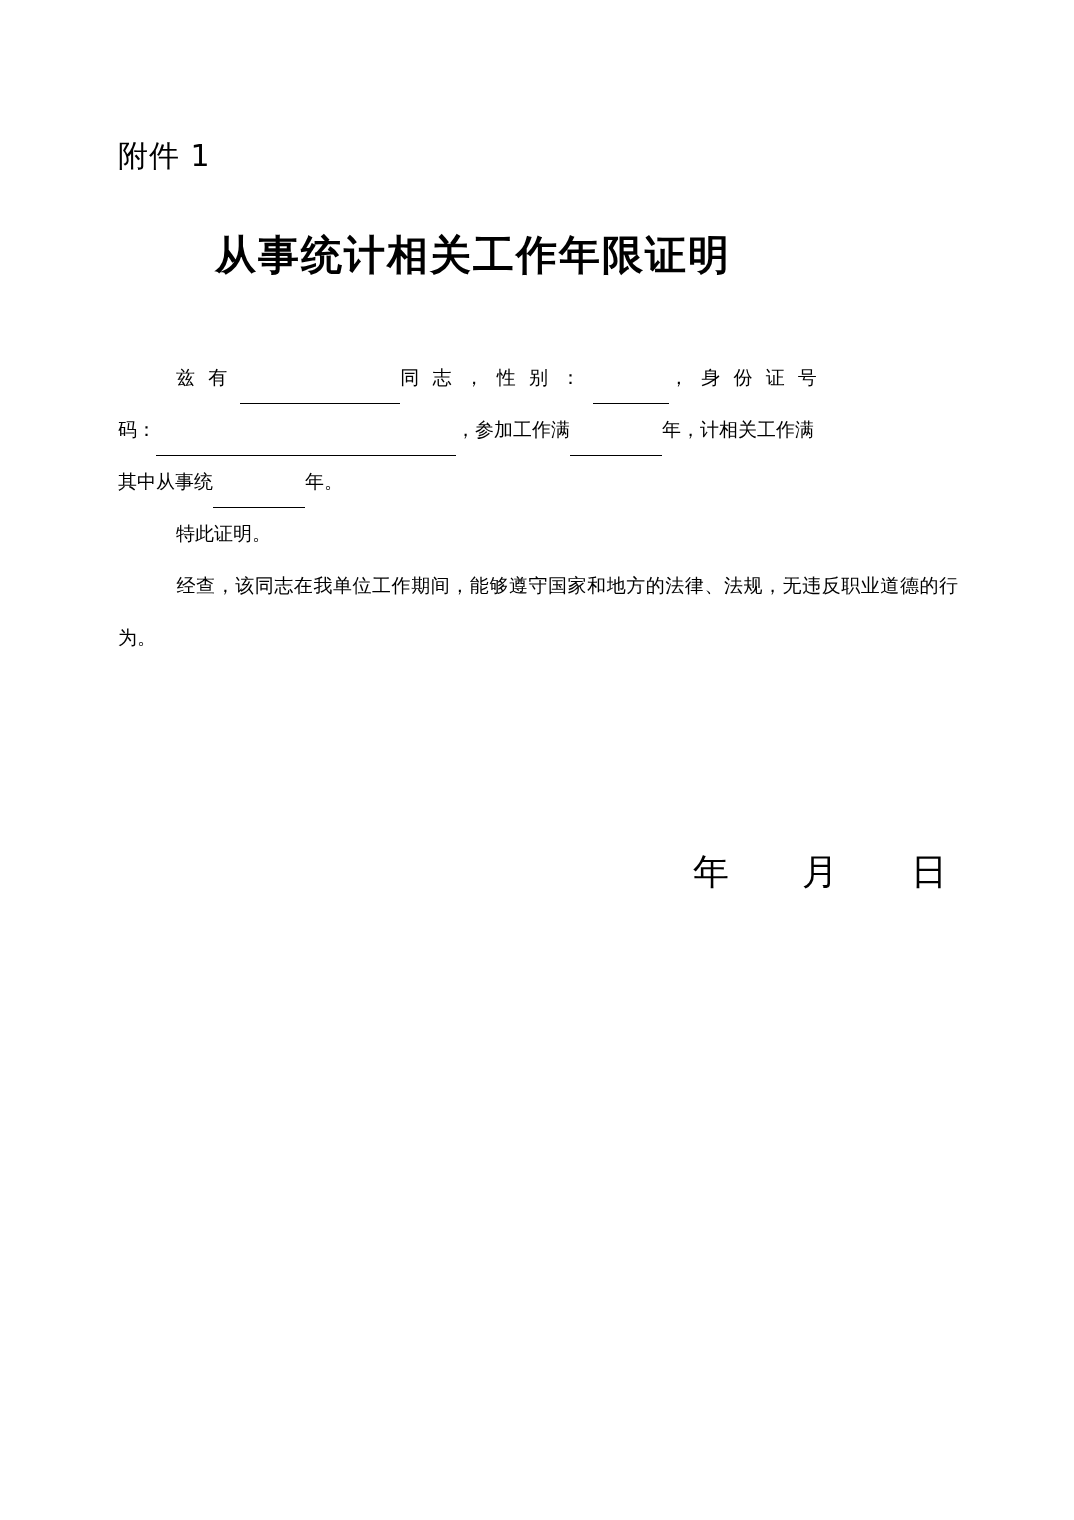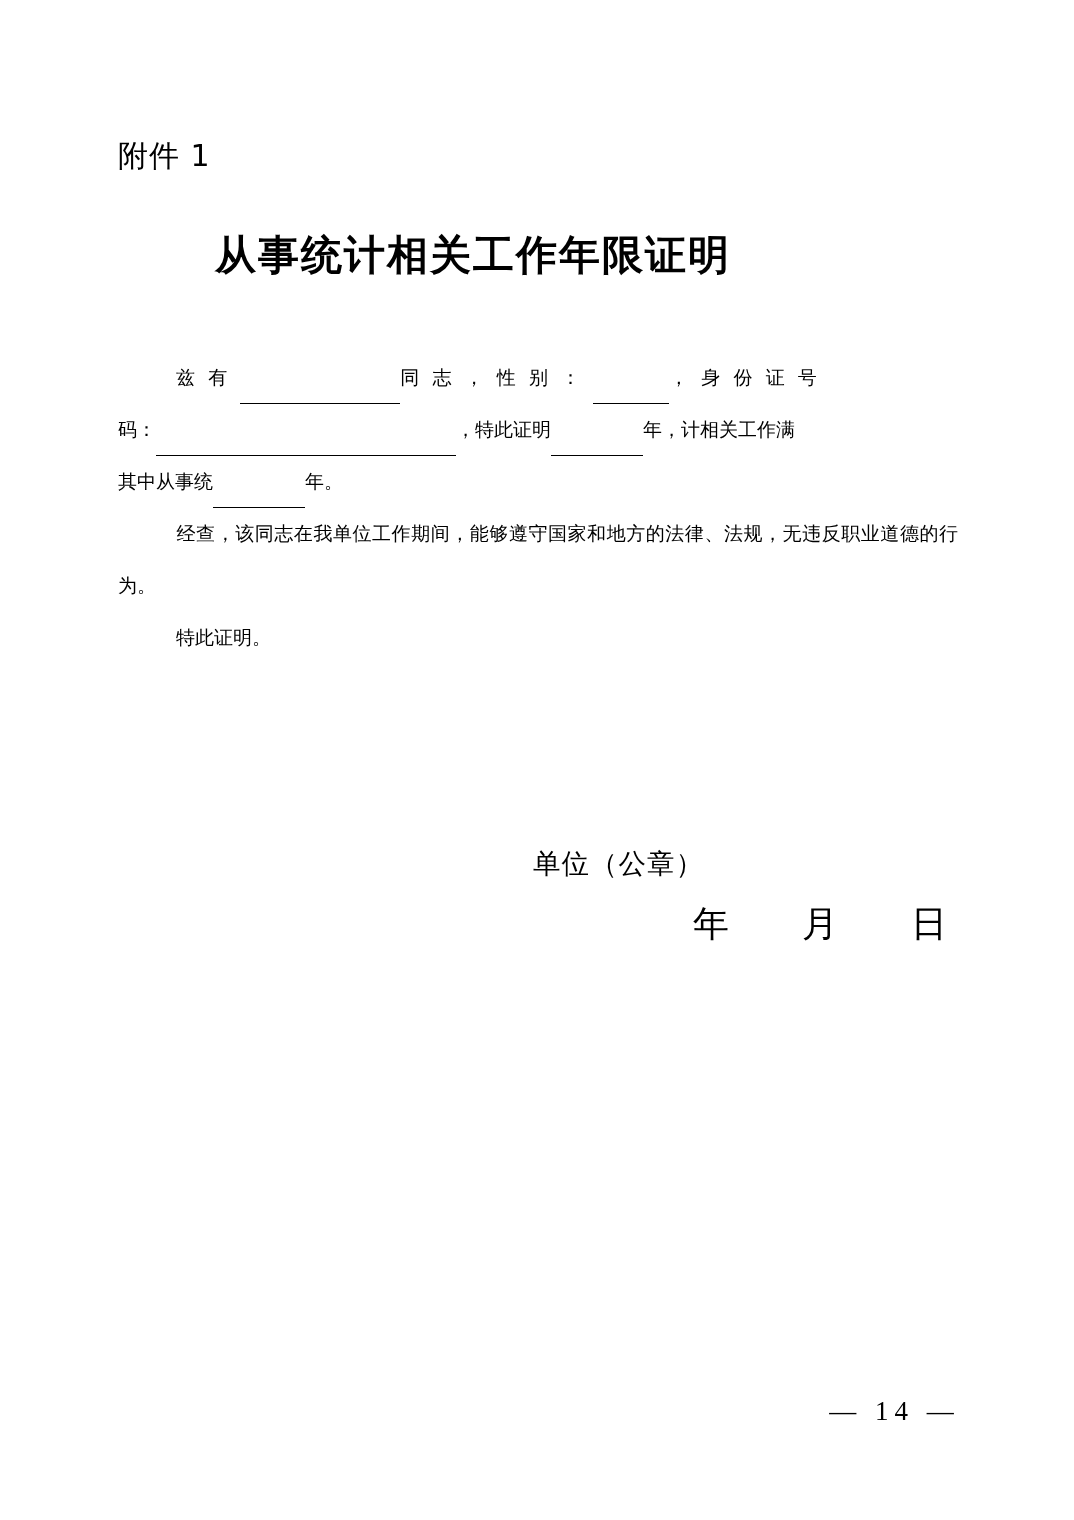--- a/index.html
+++ b/index.html
@@ -120,42 +120,38 @@
   <div class="attachment-label">附件 1</div>
 
   <div class="doc-title">从事统计相关工作年限证明</div>
 
   <div class="body-block">
 
     <p class="para p1">
       <span class="indent"></span><span>兹 有</span>
       <span class="fill fill-name"></span><span>同 志 ， 性 别 ：</span>
       <span class="fill fill-sex"></span><span>， 身 份 证 号</span><br>
-      <span class="p1b">码：</span><span class="fill fill-id"></span><span class="p1b">，特此证明</span><span class="fill fill-yr"></span><span class="p1b">年，计相关工作满</span><br>
+      <span class="p1b">码：</span><span class="fill fill-id"></span><span class="p1b">，参加工作满</span><span class="fill fill-yr"></span><span class="p1b">年，计相关工作满</span><br>
       <span class="p1b">其中从事统</span><span class="fill fill-yr2"></span><span class="p1b">年。</span>
+    </p>
+
+    <p class="para">
+      <span class="indent"></span><span>特此证明。</span>
     </p>
 
     <p class="para">
       <span class="indent"></span><span>经查，该同志在我单位工作期间，能够遵守国家和地方的法律、法规，无违反职业道德的行为。</span>
     </p>
 
-    <p class="para">
-      <span class="indent"></span><span>特此证明。</span>
-    </p>
-
   </div>
 
   <div class="sign-block">
-    <div class="sign-unit">单位（公章）</div>
     <div class="sign-date">
       <span>年</span>
       <span class="gap-sm"></span>
       <span>月</span>
       <span class="gap-sm"></span>
       <span>日</span>
     </div>
   </div>
 
-  <div class="page-number">
-    <span class="pn-inner">— 14 —</span>
-  </div>
 
 </div>
 
 </body></html>

